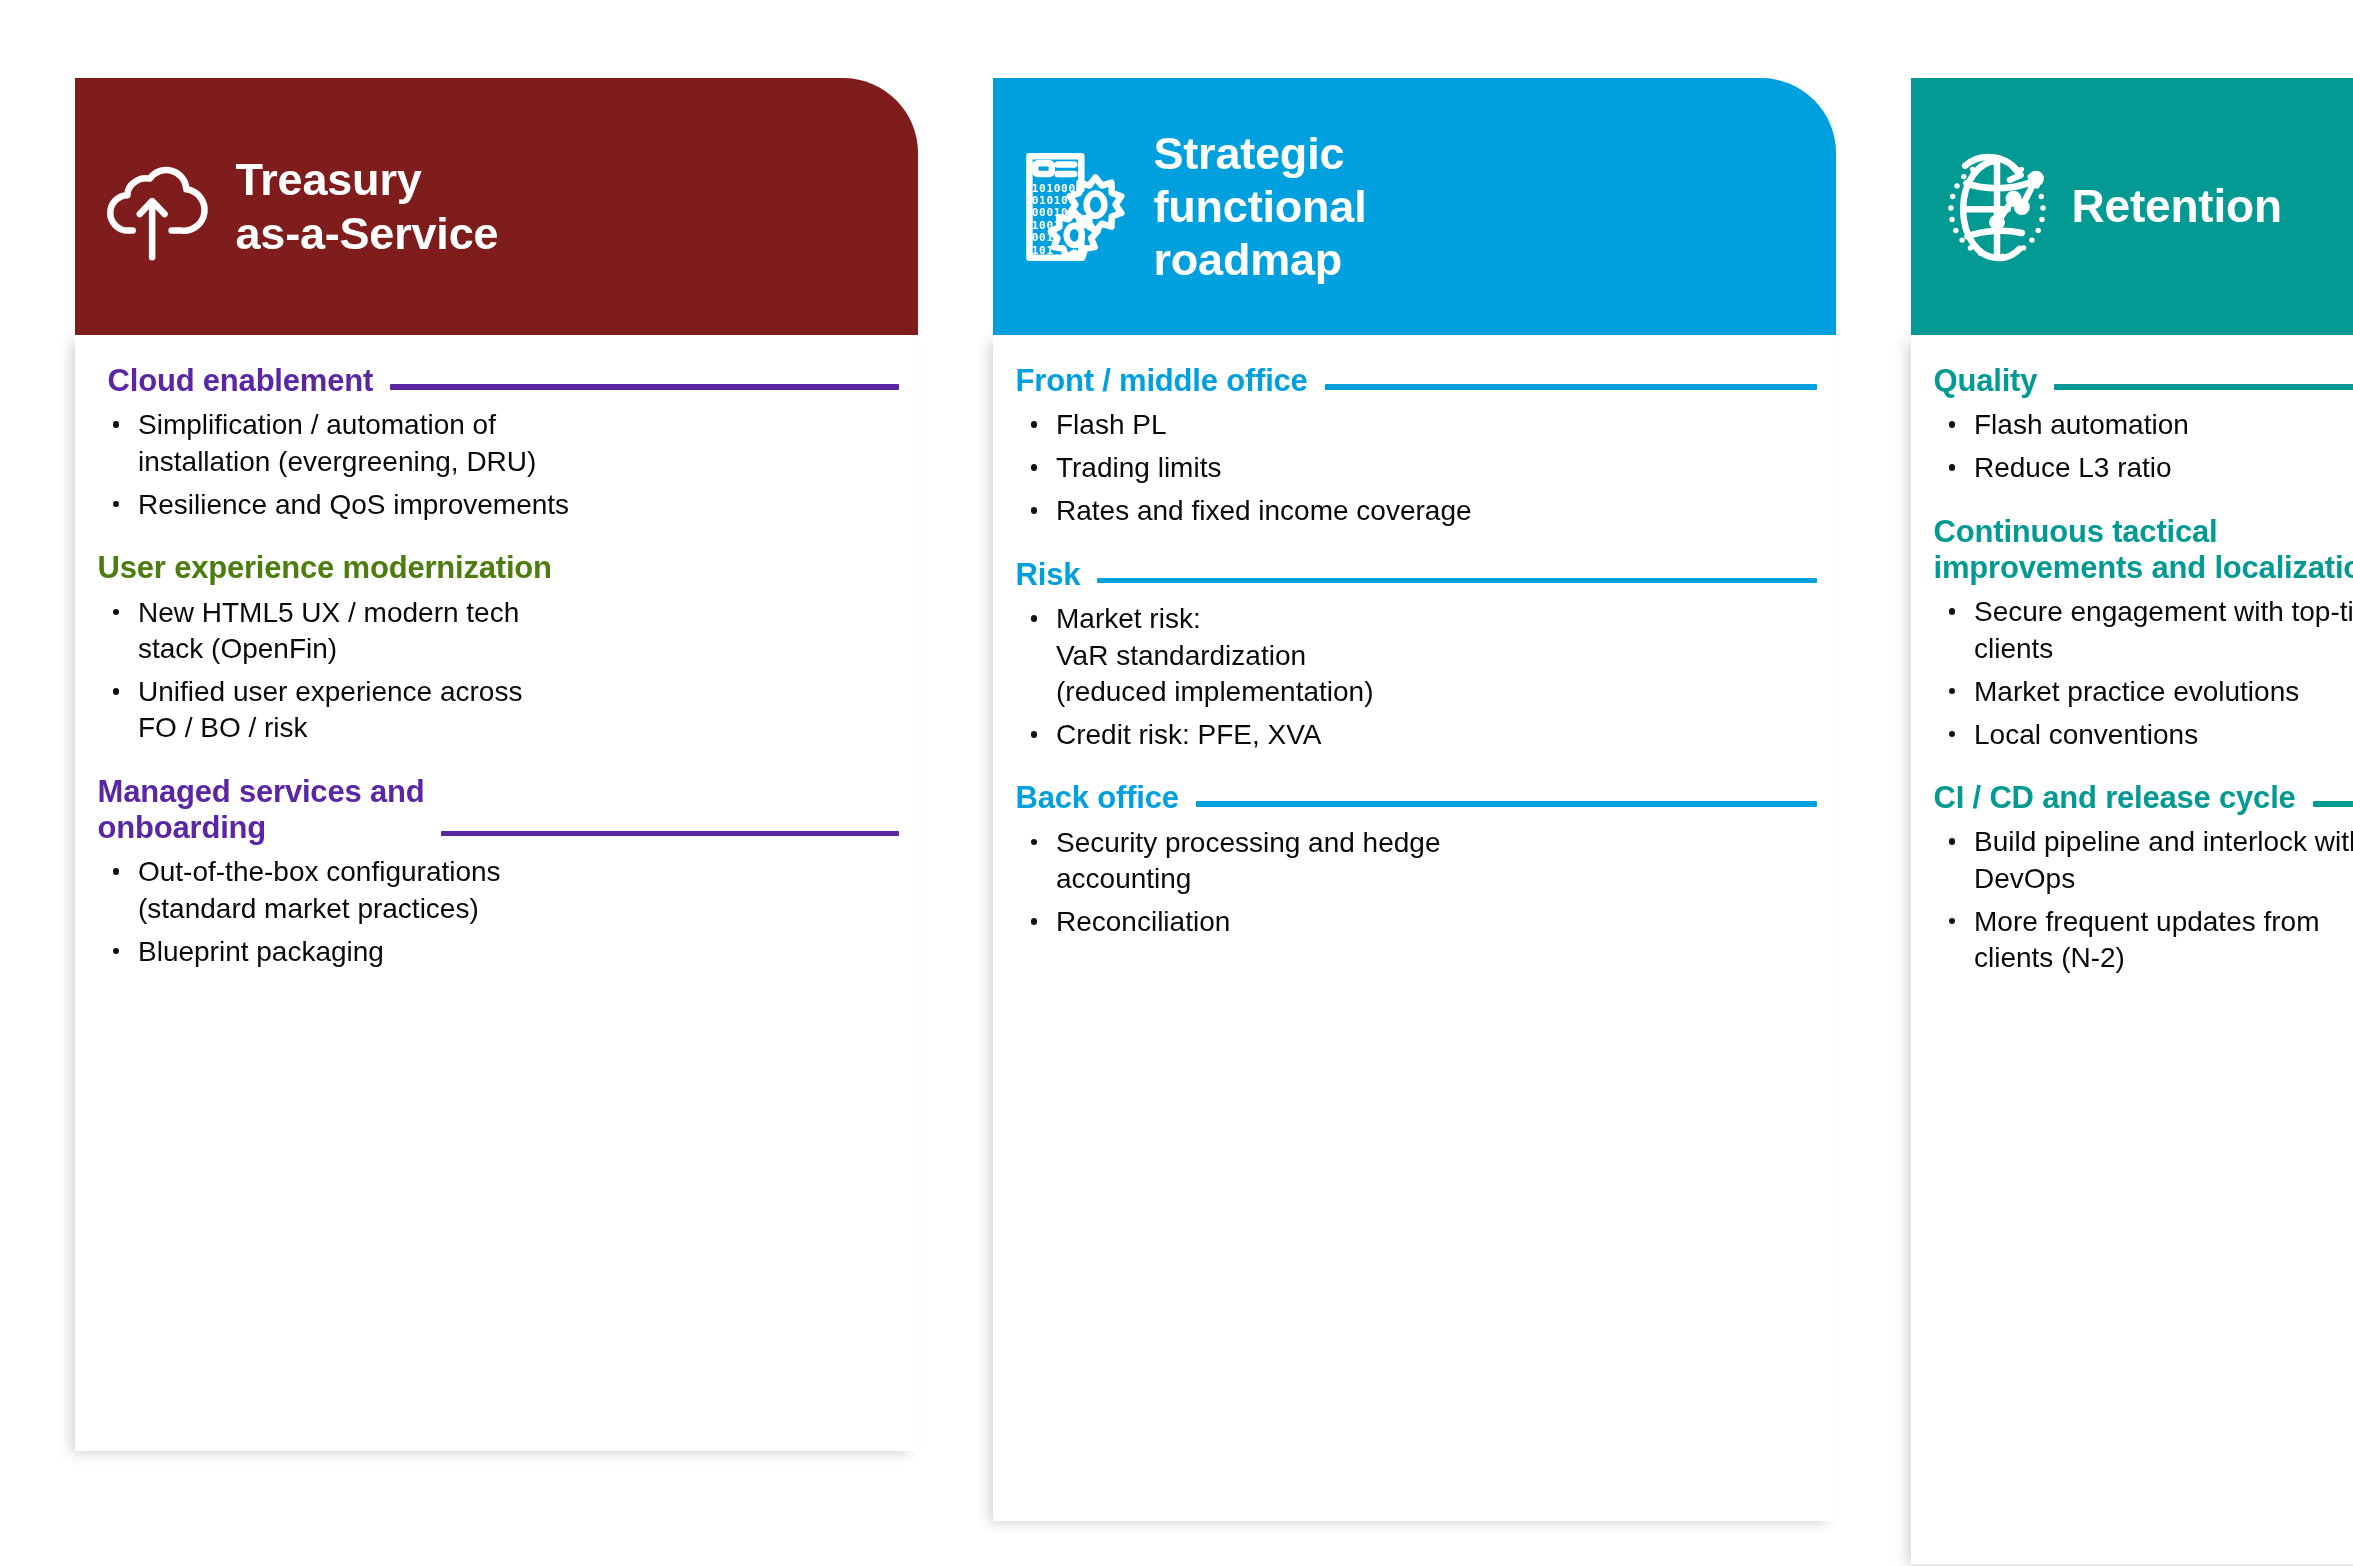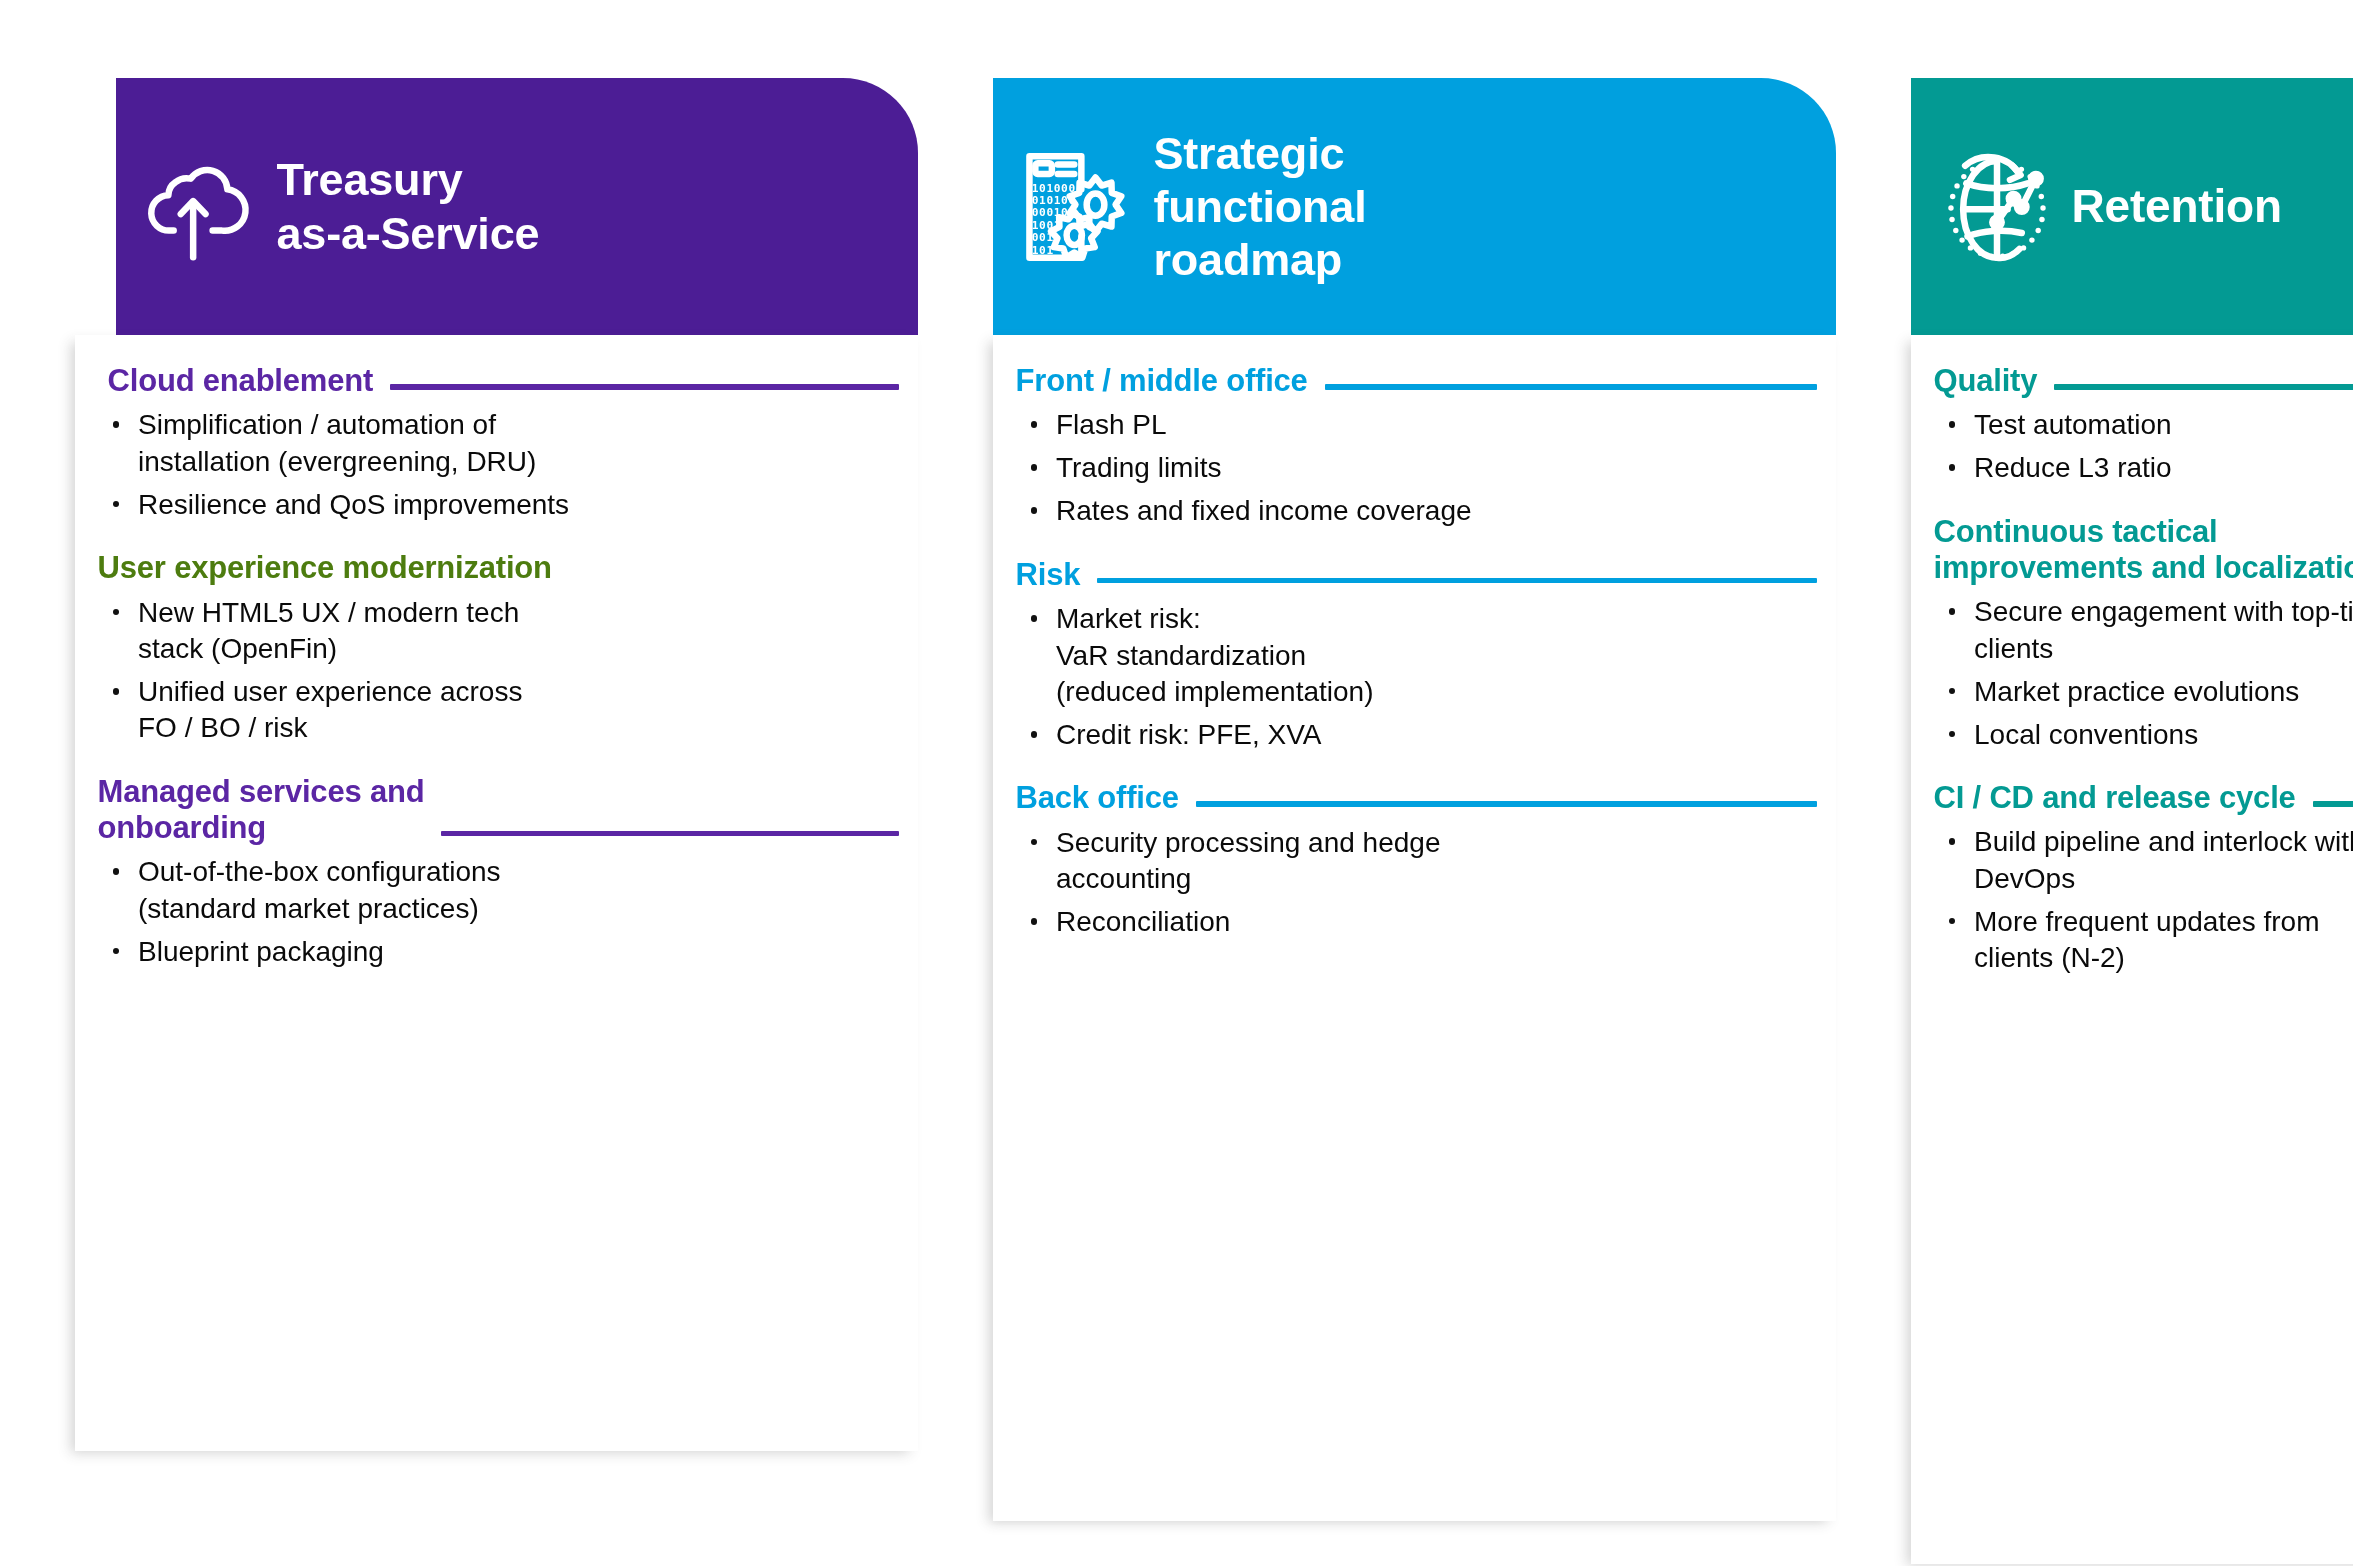--- a/index.html
+++ b/index.html
@@ -128,21 +128,21 @@
     height: 6.6px;
     border-radius: 50%;
     background: #111111;
   }
 </style>
 </head>
 <body>
 
 <div id="board">
     <div class="card c0">
-      <div class="card-head" style="background: #4c1d95; margin-left: 41px;">
+      <div class="card-head" style="background: #7f1d1d;">
         <span class="head-icon">
           <svg width="118" height="118" viewBox="0 0 200 200" aria-hidden="true">
       <path fill="none" stroke="#ffffff" stroke-width="11" stroke-linecap="round" stroke-linejoin="round" d="M52 140 H45 a30 30 0 0 1 -2 -60 a27 27 0 0 1 12 -22 a30 30 0 0 1 26 -6 a34 34 0 0 1 62 18 a29 29 0 0 1 -9 70 H118"></path>
       <path fill="none" stroke="#ffffff" stroke-width="11" stroke-linecap="round" stroke-linejoin="round" d="M85 185 V92"></path>
       <path fill="none" stroke="#ffffff" stroke-width="11" stroke-linecap="round" stroke-linejoin="round" d="M64 112 L85 90 L106 112"></path>
     </svg>
         </span>
         <div class="head-title">Treasury
 as-a-Service</div>
       </div>
@@ -286,21 +286,21 @@
         </span>
         <div class="head-title">Retention</div>
       </div>
       <div class="card-body">
         <div class="section">
           <div class="sec-head">
             <div class="sec-title" style="color: rgb(3, 154, 147);">Quality</div>
             <span class="sec-rule" style="background: rgb(3, 154, 147);"></span>
           </div>
           <ul class="bullets">
-            <li><span class="dot"></span><span>Test automation</span></li>
+            <li><span class="dot"></span><span>Flash automation</span></li>
             <li><span class="dot"></span><span>Reduce L3 ratio</span></li>
           </ul>
         </div>
         <div class="section">
           <div class="sec-head">
             <div class="sec-title" style="color: rgb(3, 154, 147);">Continuous tactical
 improvements and localizations</div>
           </div>
           <ul class="bullets">
             <li><span class="dot"></span><span>Secure engagement with top-tier

